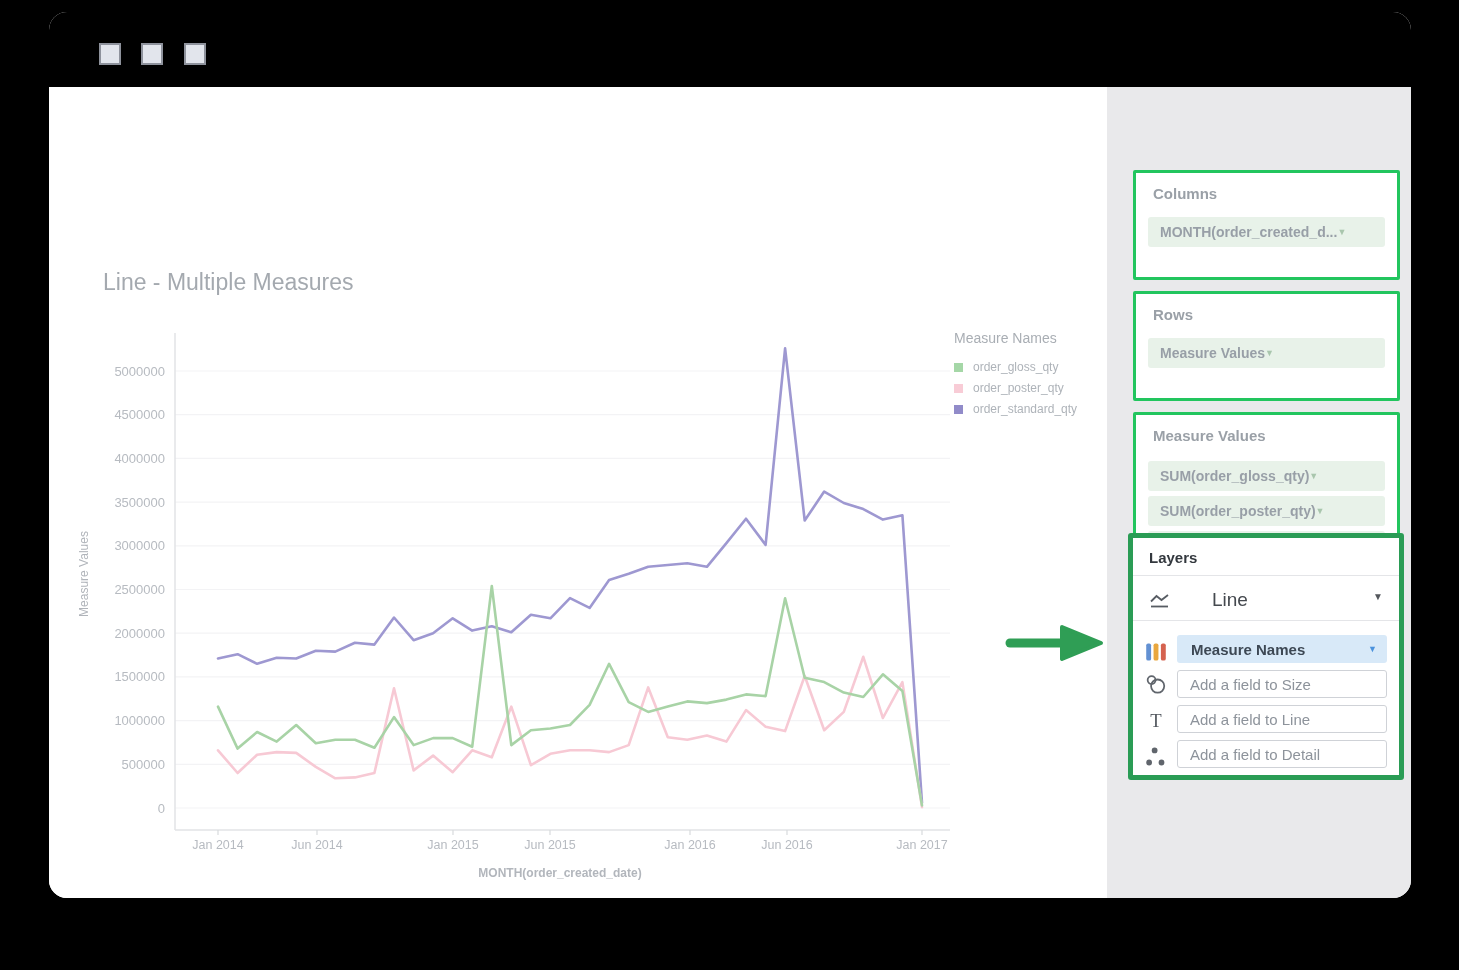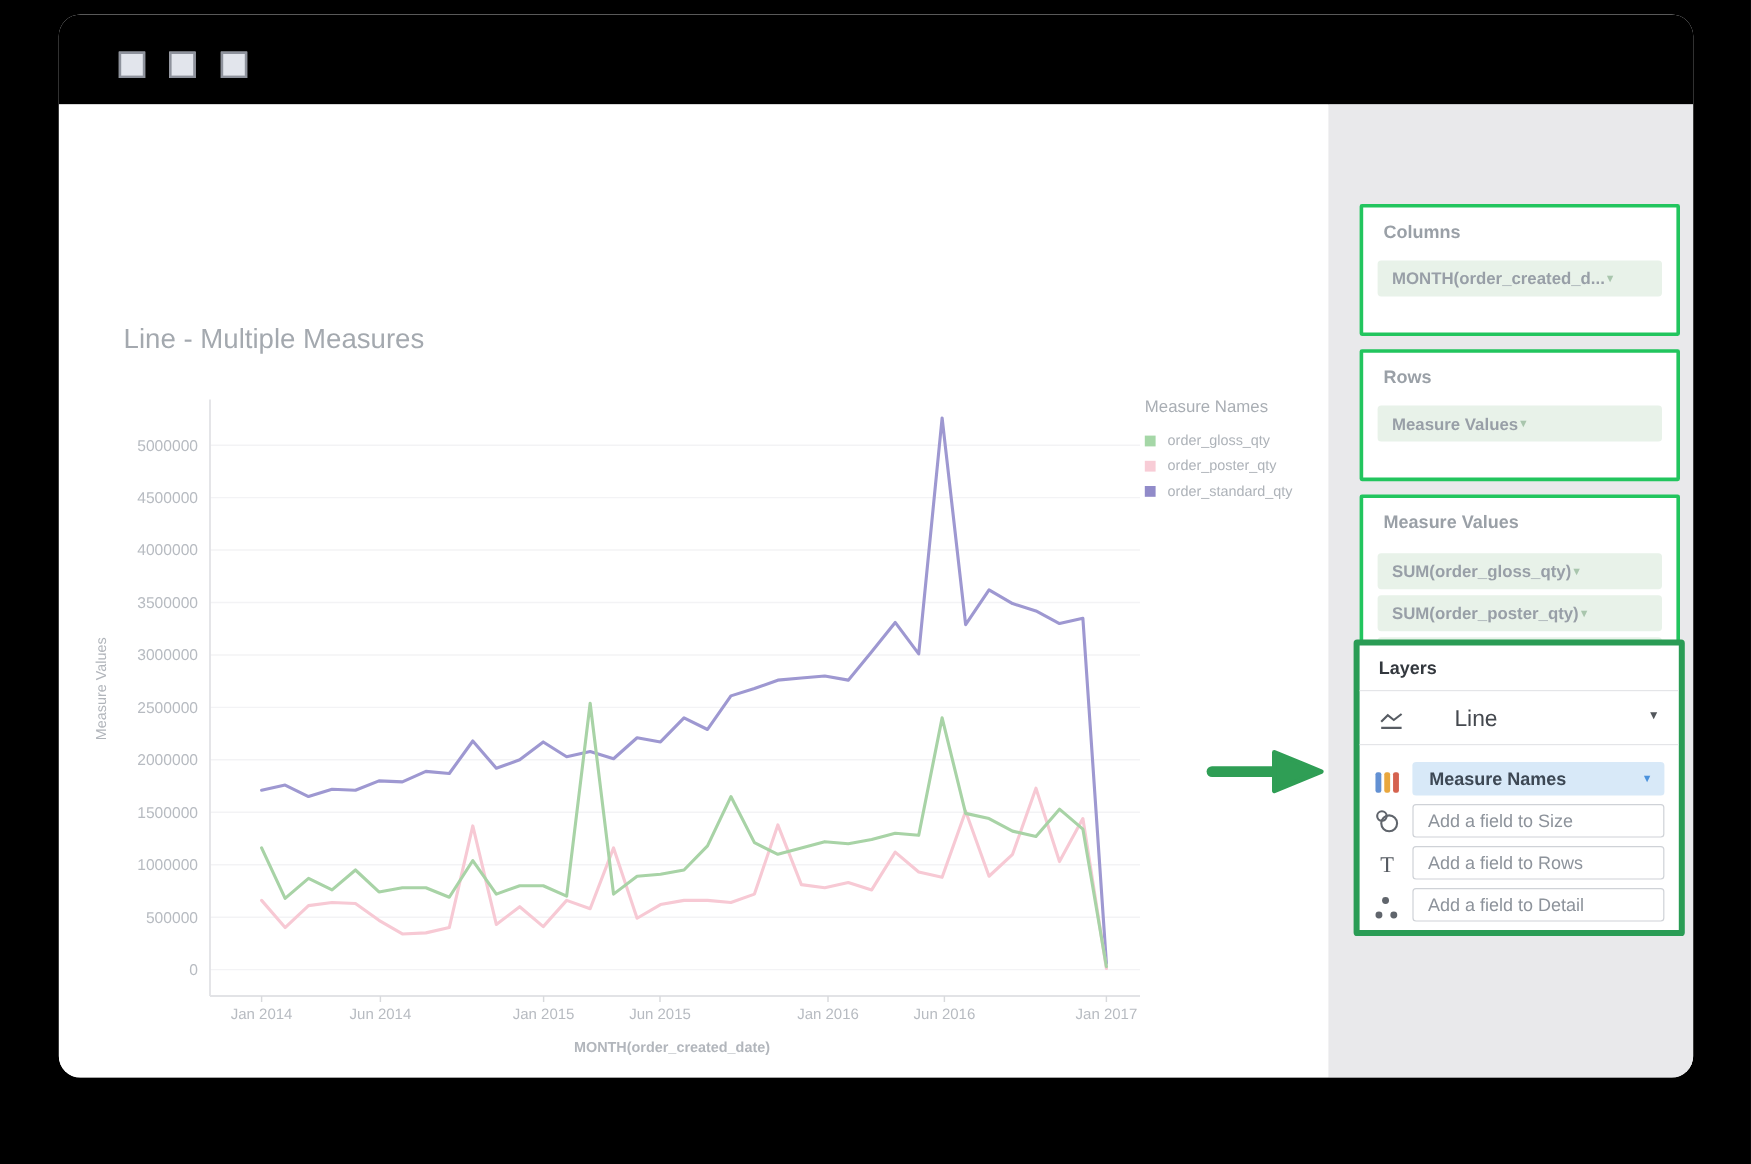--- a/index.html
+++ b/index.html
@@ -194,21 +194,21 @@
           </svg>
           <div class="frow field-box">
             <span class="ph">Add a field to Size</span>
           </div>
         </div>
         <div style="position:absolute; top:84px; left:0; right:0; height:28px;">
           <svg class="frow-icon" style="top:4px" width="20" height="20" viewBox="0 0 20 20">
             <text x="10" y="16" text-anchor="middle" font-size="17" font-family="Liberation Serif, serif" fill="#555a61">T</text>
           </svg>
           <div class="frow field-box">
-            <span class="ph">Add a field to Rows</span>
+            <span class="ph">Add a field to Line</span>
           </div>
         </div>
         <div style="position:absolute; top:119px; left:0; right:0; height:28px;">
           <svg class="frow-icon" style="top:6px" width="16" height="16" viewBox="0 0 16 16">
             <circle cx="7" cy="3.2" r="2.1" fill="#60656c"></circle>
             <circle cx="3" cy="12" r="2.1" fill="#60656c"></circle>
             <circle cx="12" cy="12" r="2.1" fill="#60656c"></circle>
           </svg>
           <div class="frow field-box">
             <span class="ph">Add a field to Detail</span>

